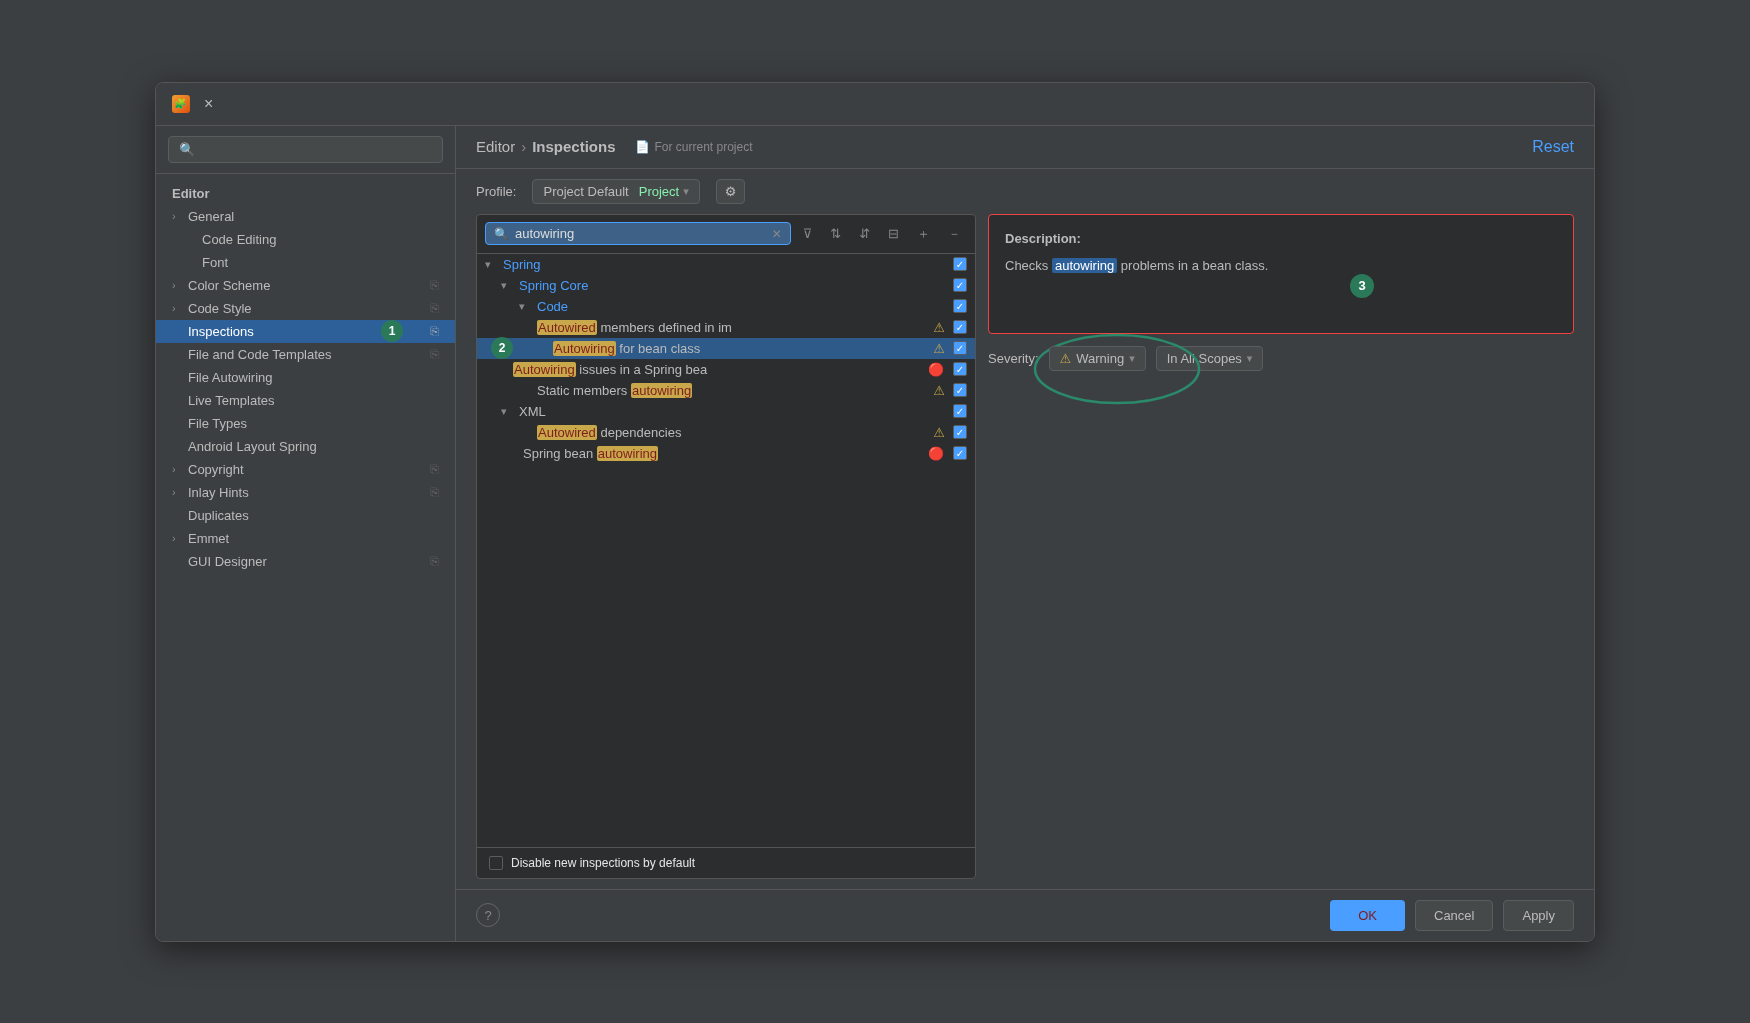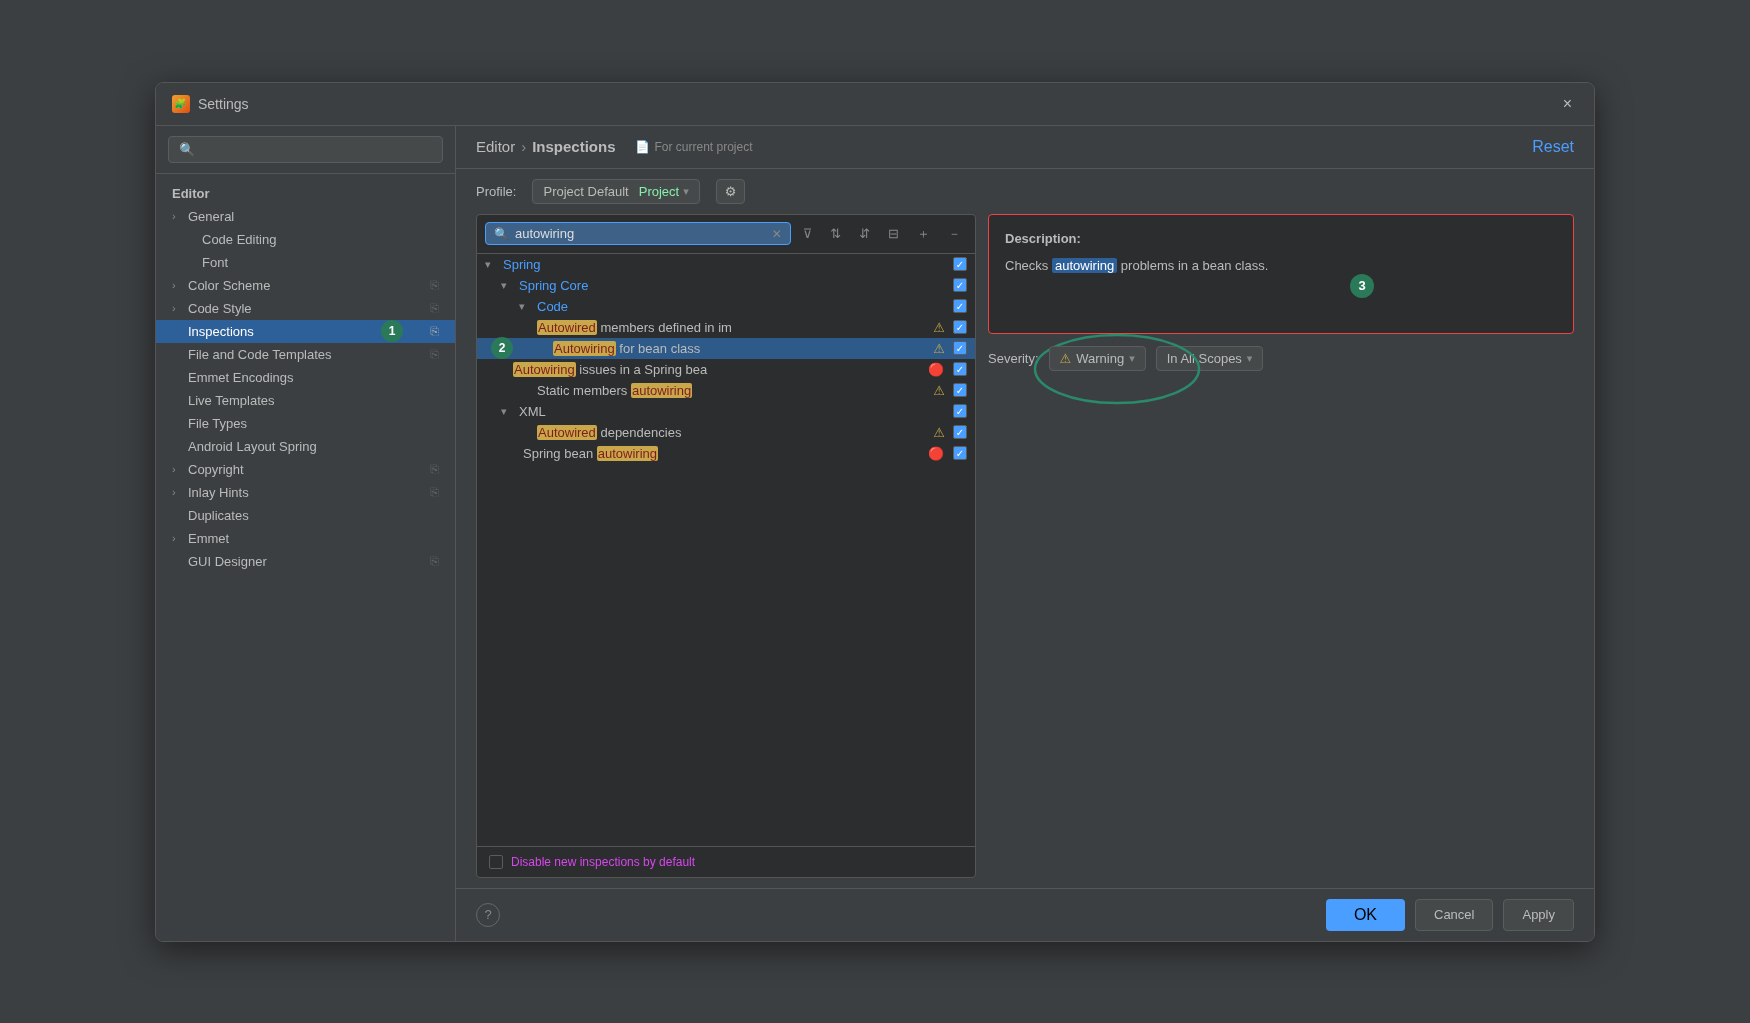--- a/index.html
+++ b/index.html
@@ -288,21 +288,21 @@
       flex-shrink: 0;
     }
     .disable-checkbox {
       width: 14px;
       height: 14px;
       border: 1px solid #5a5d5e;
       border-radius: 2px;
       background: #2b2d2e;
       flex-shrink: 0;
     }
-    .disable-label { color: #d946ef; font-size: 12px; }
+    .disable-label { color: #e5e5e5; font-size: 12px; }
     .inspections-right {
       flex: 1;
       display: flex;
       flex-direction: column;
       margin-left: 12px;
     }
     .description-box {
       background: #2b2d2e;
       border: 1px solid #ef4444;
       border-radius: 4px;
@@ -381,23 +381,23 @@
       font-size: 13px;
     }
     .btn-group {
       display: flex;
       gap: 10px;
     }
     .btn-ok {
       background: #4a9eff;
       border: none;
       border-radius: 4px;
-      color: #000000;
+      color: #7f1d1d;
       padding: 7px 28px;
-      font-size: 16px;
+      font-size: 13px;
       cursor: pointer;
     }
     .btn-cancel {
       background: #45494a;
       border: 1px solid #5a5d5e;
       border-radius: 4px;
       color: #bbb;
       padding: 7px 18px;
       font-size: 13px;
       cursor: pointer;
@@ -461,21 +461,20 @@
   </style>
 </head>
 <body>
 
 <div class="dialog">
 
   <div class="title-bar">
     <div class="title-bar-icon">
       <span>🧩</span>
     </div>
-    <span class="title-bar-text">Settings</span>
     <span class="title-bar-close">×</span>
   </div>
 
   <div class="main-content">
 
     <div class="sidebar">
       <div class="sidebar-search">
         <input type="text" placeholder="🔍" style="">
       </div>
       <div class="sidebar-tree">
@@ -516,21 +515,21 @@
         </div>
 
         <div class="sidebar-item">
           <span class="chevron" style="visibility:hidden">›</span>
           <span>File and Code Templates</span>
           <span class="sidebar-item-icon" style="margin-left:auto; color:#666; font-size:11px;">⎘</span>
         </div>
 
         <div class="sidebar-item">
           <span class="chevron" style="visibility:hidden">›</span>
-          <span>Emmet Encodings</span>
+          <span>File Autowiring</span>
         </div>
 
         <div class="sidebar-item">
           <span class="chevron" style="visibility:hidden">›</span>
           <span>Live Templates</span>
         </div>
 
         <div class="sidebar-item">
           <span class="chevron" style="visibility:hidden">›</span>
           <span>File Types</span>

